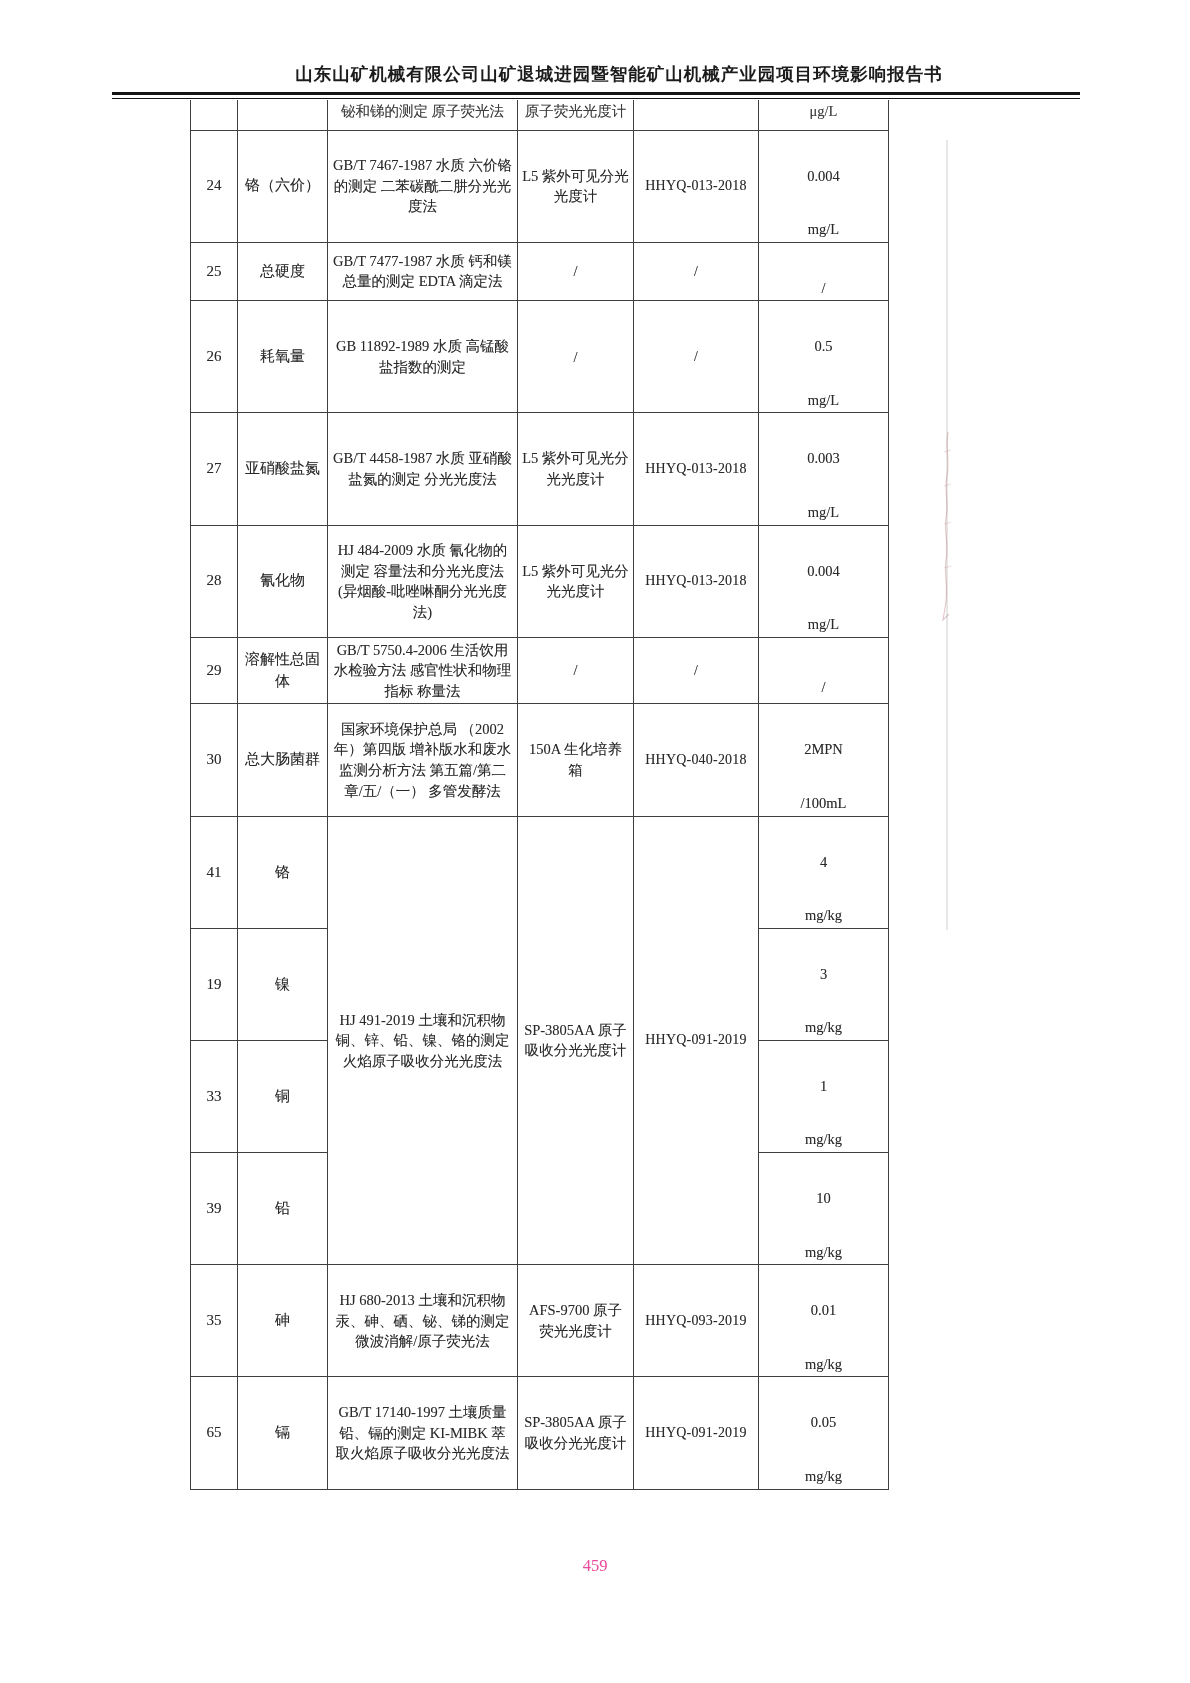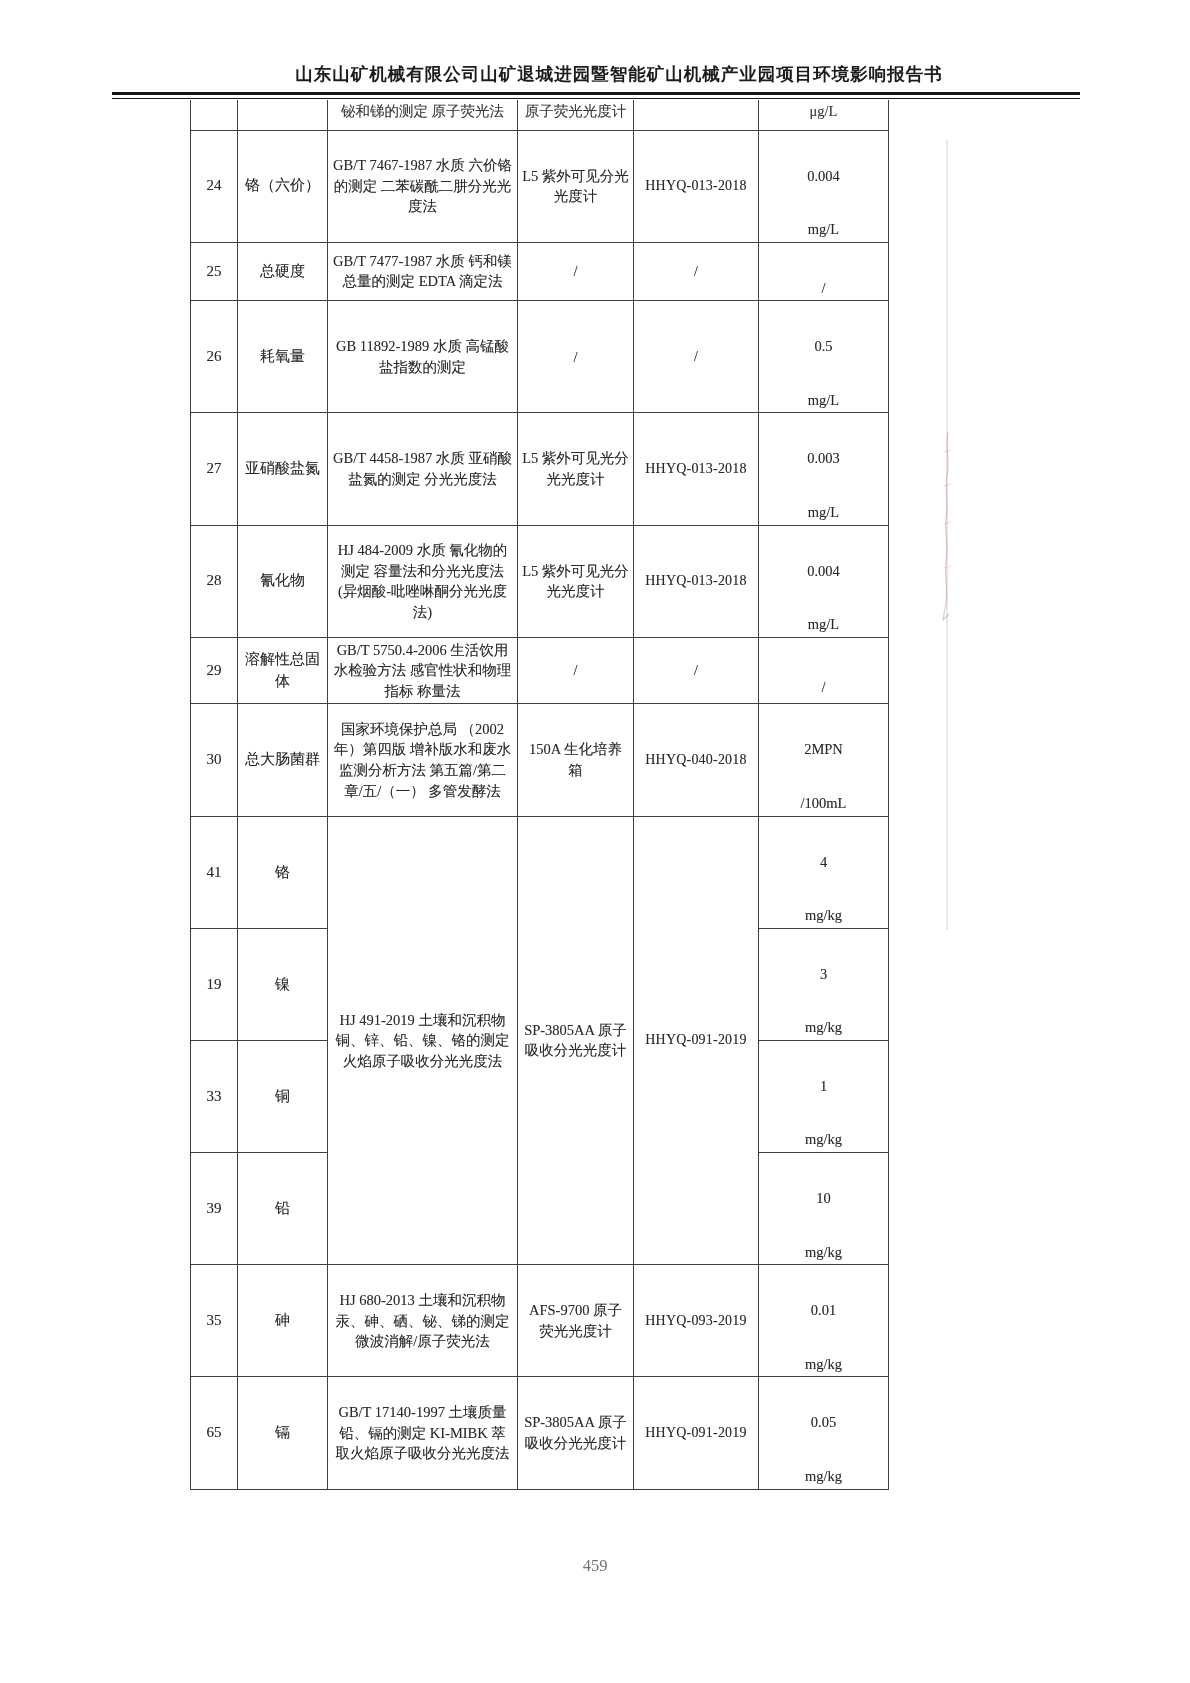--- a/index.html
+++ b/index.html
@@ -88,21 +88,21 @@
     height: 200px;
     opacity: 0.55;
   }
   .page-number {
     position: absolute;
     top: 1556px;
     left: 0;
     width: 100%;
     text-align: center;
     font-size: 16.5px;
-    color: #737373;
+    color: #ec4899;
   }
 </style>
 </head>
 <body>
 
 <div class="page">
 
   <div class="doc-header">山东山矿机械有限公司山矿退城进园暨智能矿山机械产业园项目环境影响报告书</div>
   <div class="header-rule"></div>
 

